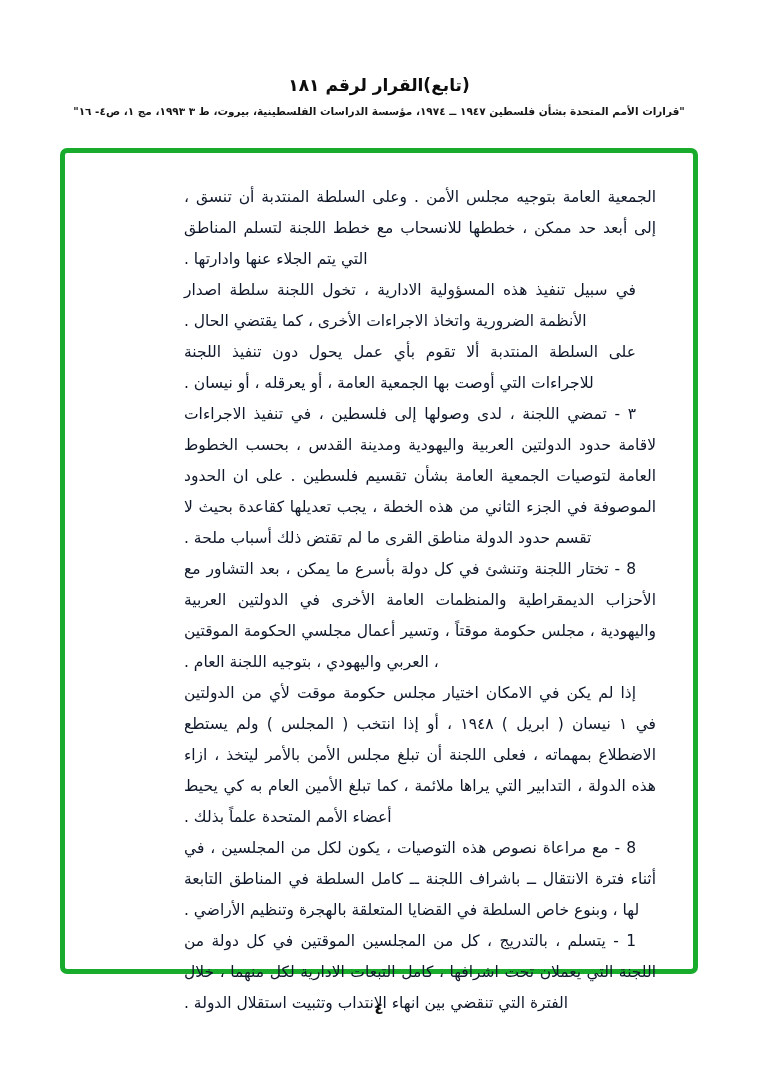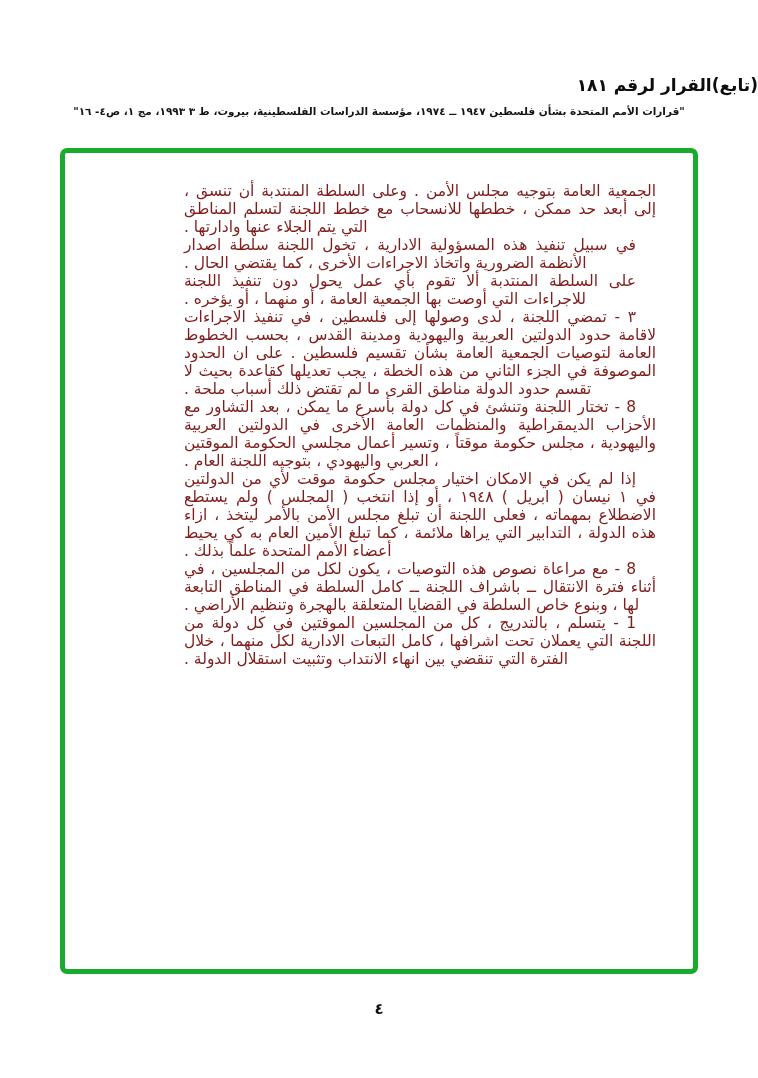--- a/index.html
+++ b/index.html
@@ -8,20 +8,21 @@
     background: #ffffff;
     font-family: "DejaVu Sans", sans-serif;
     color: #111111;
     position: relative;
     overflow: hidden;
   }
   .page-title {
     position: absolute;
     top: 75px; left: 0;
     width: 758px;
+    text-align: center;
     direction: rtl;
     font-size: 17px;
     font-weight: bold;
     letter-spacing: 0.5px;
     color: #0d0d0d;
   }
   .citation-line {
     position: absolute;
     top: 105px; left: 0;
     width: 758px;
@@ -43,22 +44,22 @@
   .text-block {
     position: absolute;
     top: 182px;
     right: 102px;
     width: 472px;
     direction: rtl;
     unicode-bidi: embed;
     text-align: justify;
     text-align-last: left;
     font-size: 15.5px;
-    line-height: 18px;
-    color: #7f1d1d;
+    line-height: 31px;
+    color: #0f172a;
   }
   .text-block p { margin: 0; }
   .text-block p + p { text-indent: 20px; }
   .page-number {
     position: absolute;
     top: 1000px; left: 0;
     width: 758px;
     text-align: center;
     font-size: 15px;
     font-weight: bold;
@@ -73,21 +74,21 @@
 <div class="citation-line">"قرارات الأمم المتحدة بشأن فلسطين ١٩٤٧ ــ ١٩٧٤، مؤسسة الدراسات الفلسطينية، بيروت، ط ٣  ١٩٩٣، مج ١، ص٤- ١٦"</div>
 
 <div class="green-frame"></div>
 
 <div class="text-block">
 
     <p>الجمعية العامة بتوجيه مجلس الأمن . وعلى السلطة المنتدبة أن تنسق ، إلى أبعد حد ممكن ، خططها للانسحاب مع خطط اللجنة لتسلم المناطق التي يتم الجلاء عنها وادارتها .</p>
 
     <p>في سبيل تنفيذ هذه المسؤولية الادارية ، تخول اللجنة سلطة اصدار الأنظمة الضرورية واتخاذ الاجراءات الأخرى ، كما يقتضي الحال .</p>
 
-    <p>على السلطة المنتدبة ألا تقوم بأي عمل يحول دون تنفيذ اللجنة للاجراءات التي أوصت بها الجمعية العامة ، أو منهما ، أو يؤخره .</p>
+    <p>على السلطة المنتدبة ألا تقوم بأي عمل يحول دون تنفيذ اللجنة للاجراءات التي أوصت بها الجمعية العامة ، أو يعرقله ، أو نيسان .</p>
 
     <p>٣ - تمضي اللجنة ، لدى وصولها إلى فلسطين ، في تنفيذ الاجراءات لاقامة حدود الدولتين العربية واليهودية ومدينة القدس ، بحسب الخطوط العامة لتوصيات الجمعية العامة بشأن تقسيم فلسطين . على ان الحدود الموصوفة في الجزء الثاني من هذه الخطة ، يجب تعديلها كقاعدة بحيث لا تقسم حدود الدولة مناطق القرى ما لم تقتض ذلك أسباب ملحة .</p>
 
     <p>8 - تختار اللجنة وتنشئ في كل دولة بأسرع ما يمكن ، بعد التشاور مع الأحزاب الديمقراطية والمنظمات العامة الأخرى في الدولتين العربية واليهودية ، مجلس حكومة موقتاً ، وتسير أعمال مجلسي الحكومة الموقتين ، العربي واليهودي ، بتوجيه اللجنة العام .</p>
 
     <p>إذا لم يكن في الامكان اختيار مجلس حكومة موقت لأي من الدولتين في ١ نيسان ( ابريل ) ١٩٤٨ ، أو إذا انتخب ( المجلس ) ولم يستطع الاضطلاع بمهماته ، فعلى اللجنة أن تبلغ مجلس الأمن بالأمر ليتخذ ، ازاء هذه الدولة ، التدابير التي يراها ملائمة ، كما تبلغ الأمين العام به كي يحيط أعضاء الأمم المتحدة علماً بذلك .</p>
 
     <p>8 - مع مراعاة نصوص هذه التوصيات ، يكون لكل من المجلسين ، في أثناء فترة الانتقال ــ باشراف اللجنة ــ كامل السلطة في المناطق التابعة لها ، وبنوع خاص السلطة في القضايا المتعلقة بالهجرة وتنظيم الأراضي .</p>
 
     <p>1 - يتسلم ، بالتدريج ، كل من المجلسين الموقتين في كل دولة من اللجنة التي يعملان تحت اشرافها ، كامل التبعات الادارية لكل منهما ، خلال الفترة التي تنقضي بين انهاء الانتداب وتثبيت استقلال الدولة .</p>

